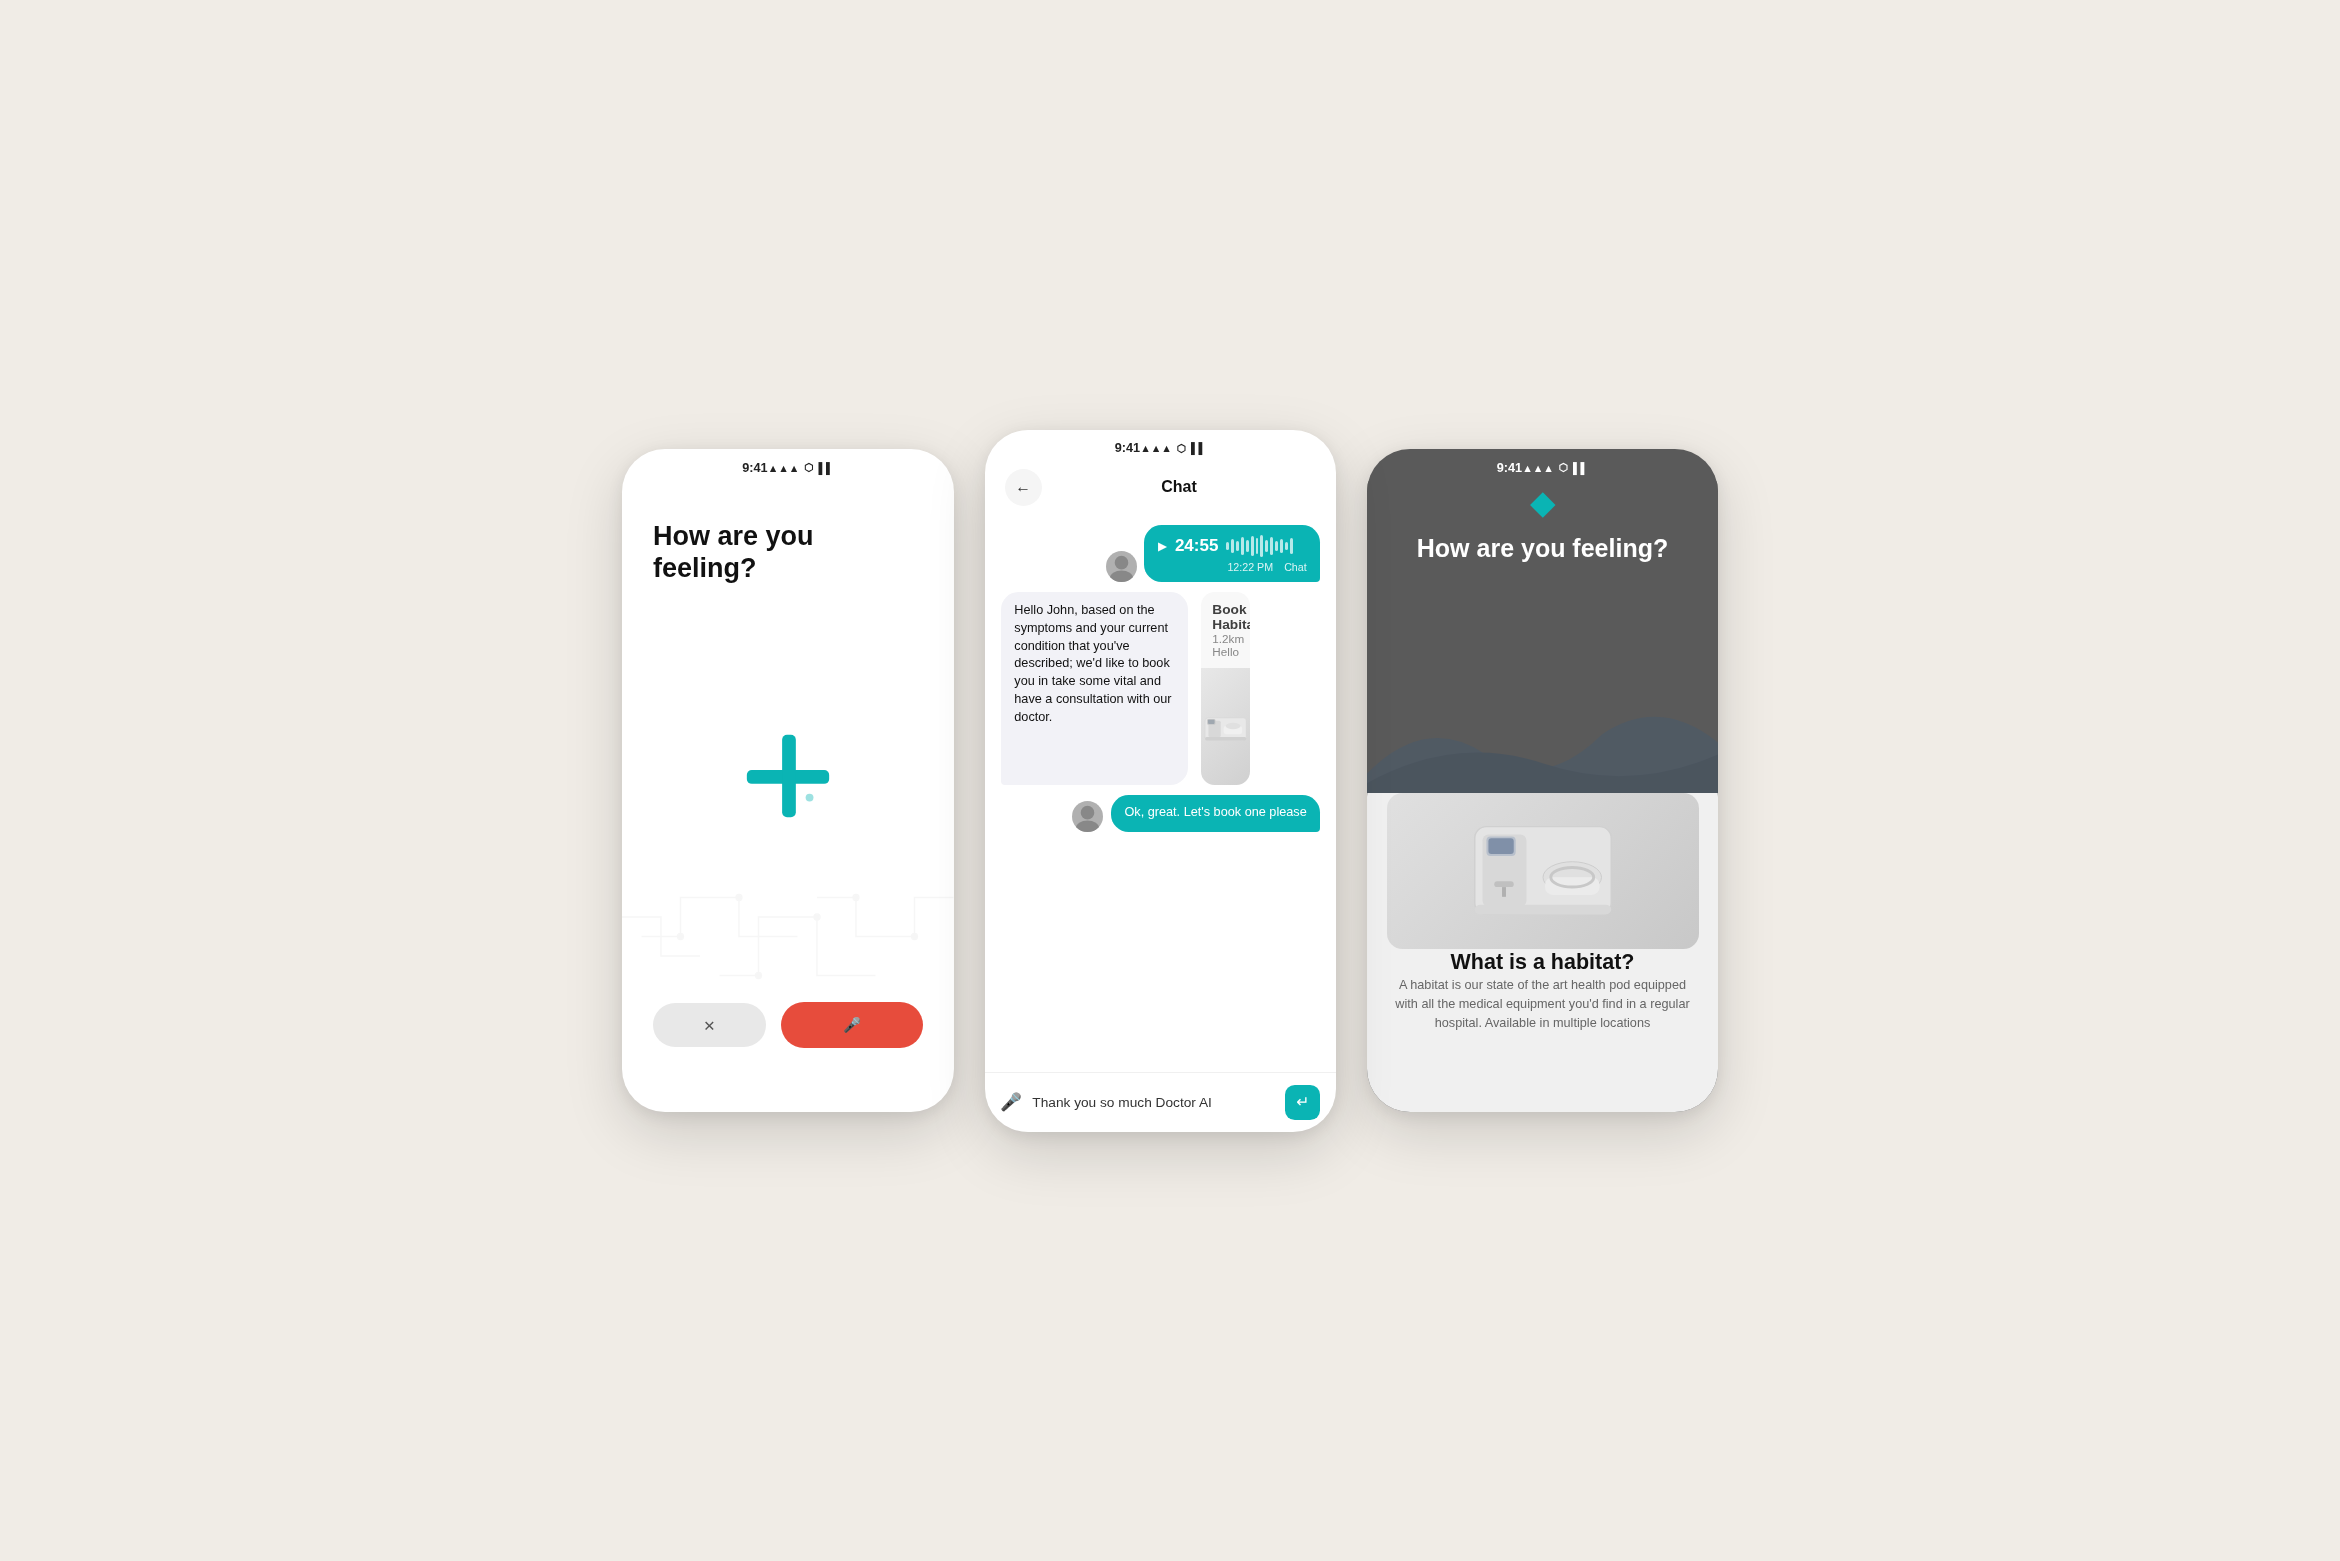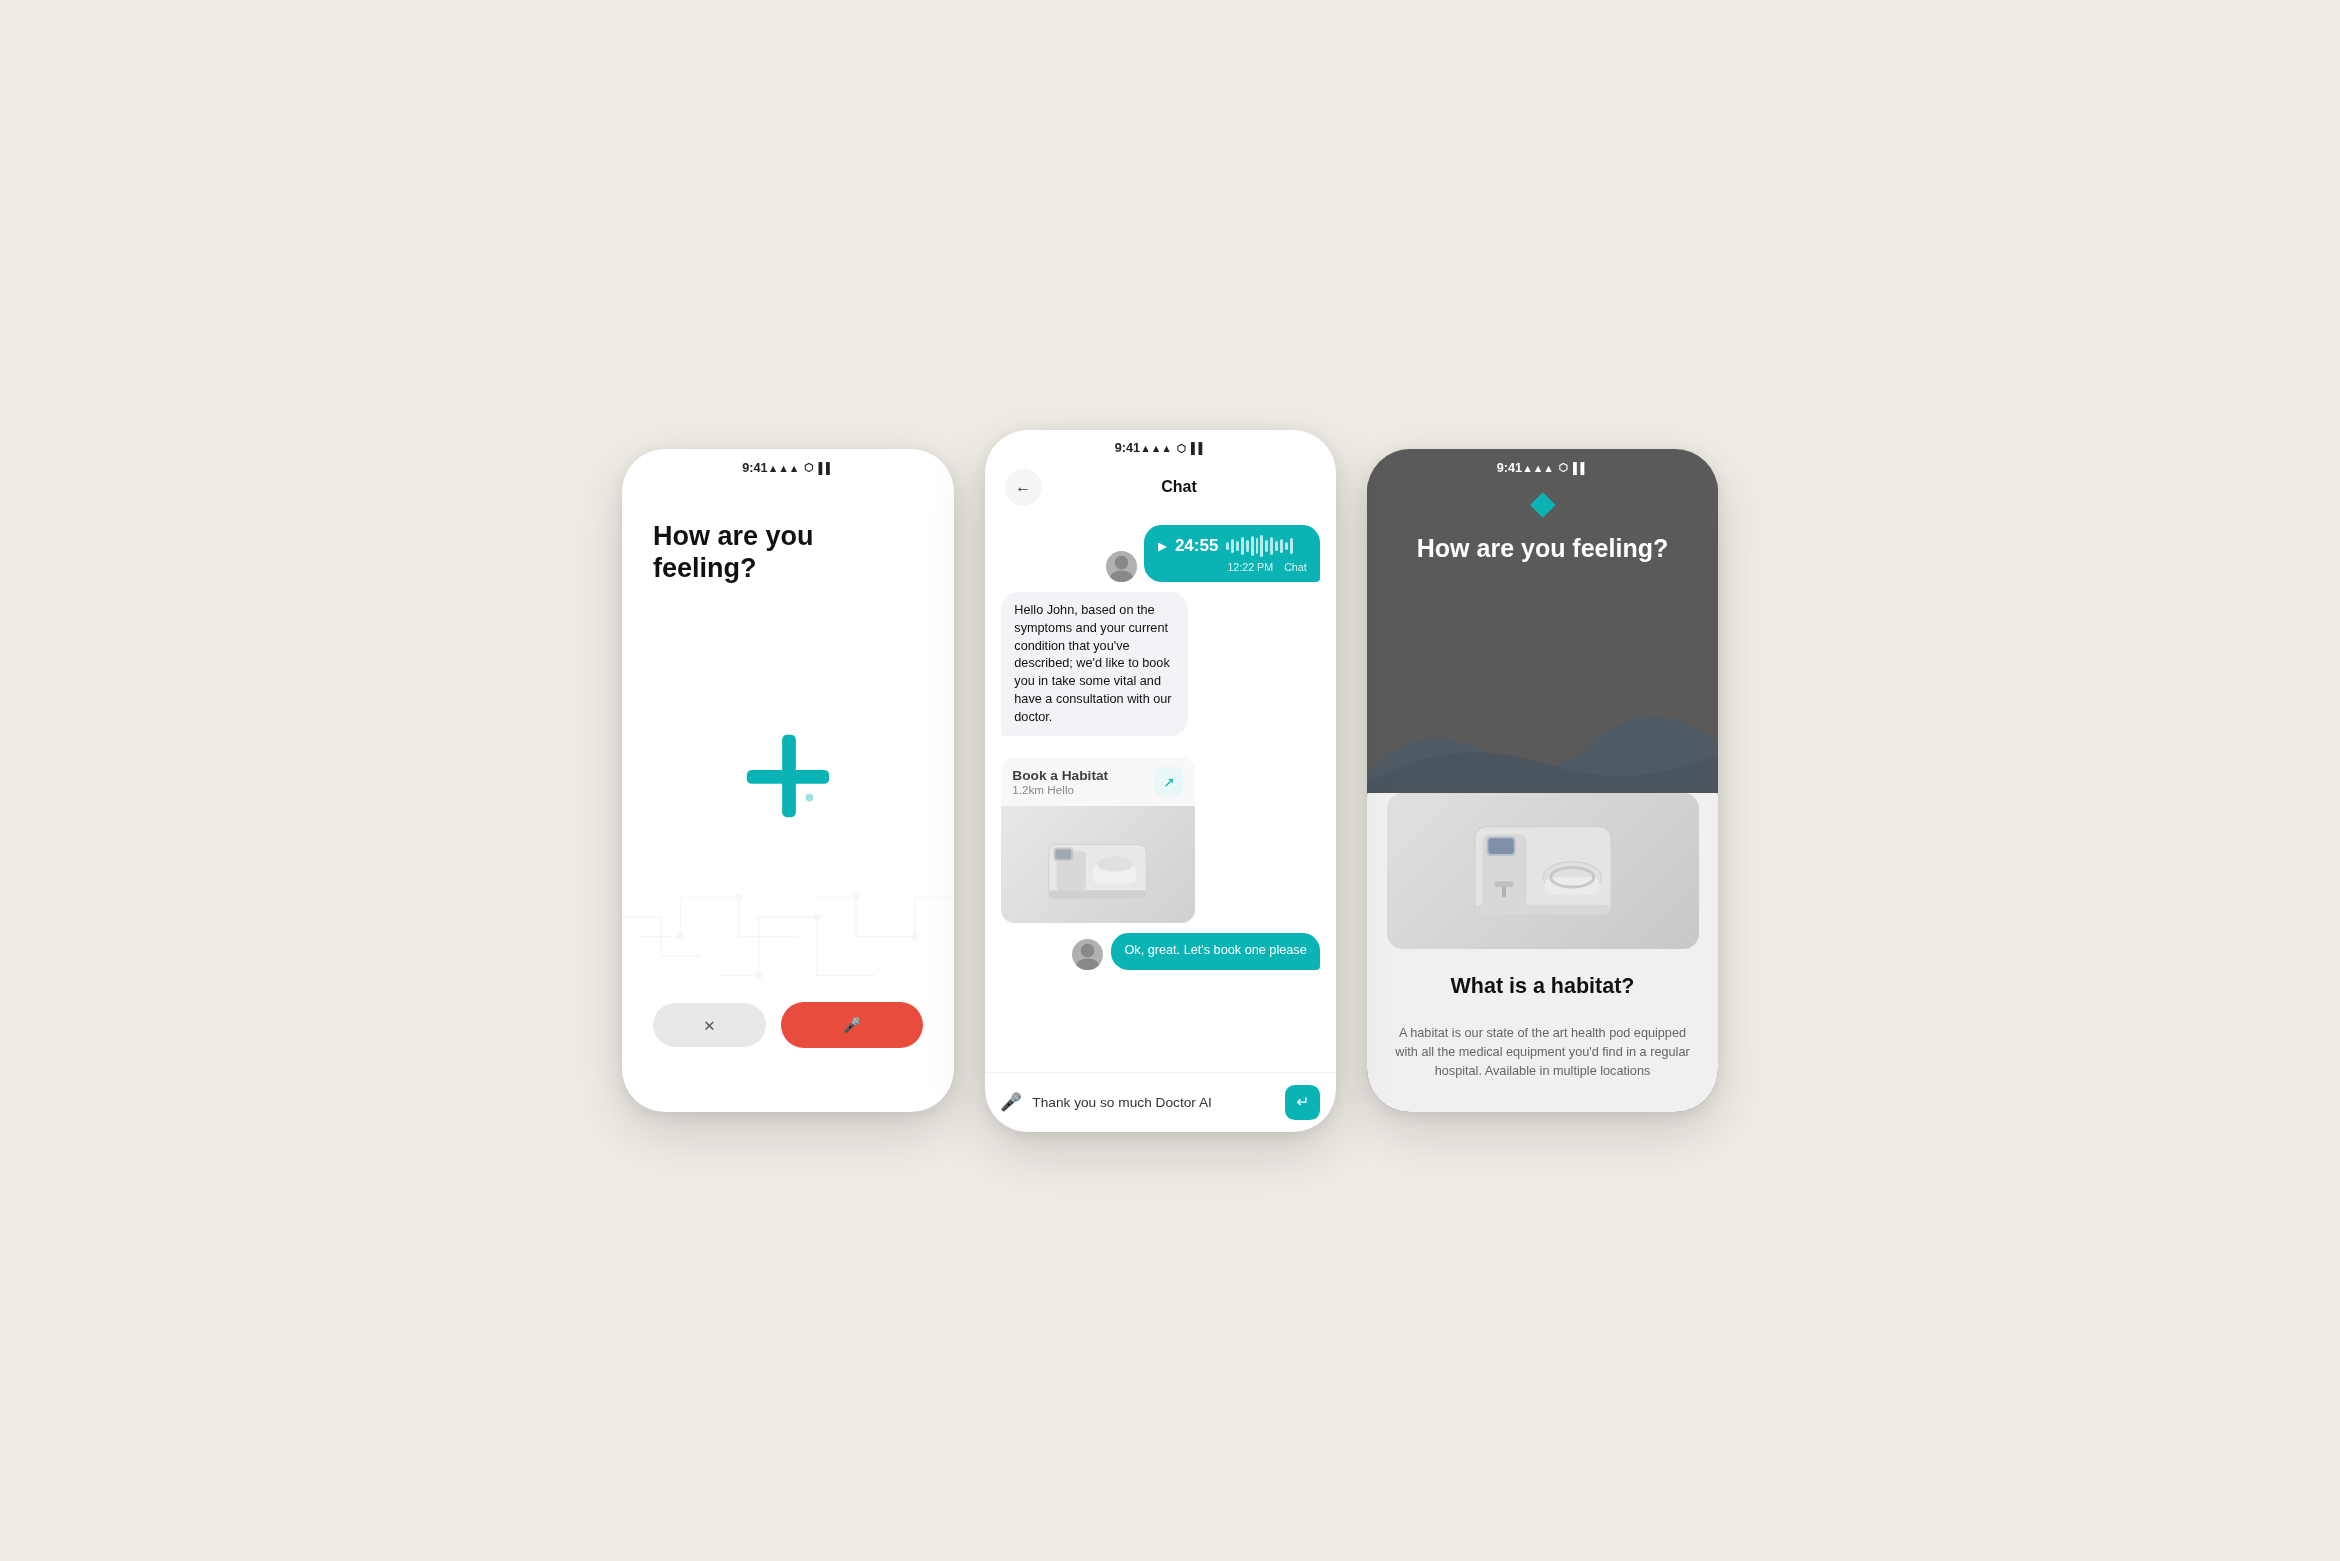--- a/index.html
+++ b/index.html
@@ -460,21 +460,21 @@
         </div>
         <div class="avatar" style="background:#b0b0b0;">
           <svg width="31" height="31" viewBox="0 0 32 32">
               <circle cx="16" cy="12" r="7" fill="#888"></circle>
               <ellipse cx="16" cy="28" rx="12" ry="8" fill="#888"></ellipse>
             </svg>
         </div>
       </div>
 
       <div class="msg-row">
-        <div style="display:flex;flex-direction:column;gap:21px;max-width:78%;">
+        <div style="display:flex;flex-direction:row;gap:13px;max-width:78%;">
           <div class="bubble white">Hello John, based on the symptoms and your current condition that you've described; we'd like to book you in take some vital and have a consultation with our doctor.</div>
           <div class="habitat-card">
             <div class="habitat-card-header">
               <div>
                 <div class="habitat-title">Book a Habitat</div>
                 <div class="habitat-dist">1.2km Hello</div>
               </div>
               <div class="habitat-link">
                 <span>↗</span>
               </div>
@@ -534,21 +534,21 @@
     <div class="phone3-top">
       <div class="diamond-shape"></div>
       <h1 class="phone3-title">How are you feeling?</h1>
 
       <svg class="wave-bg" viewBox="0 0 360 100" preserveAspectRatio="none">
         <path d="M0,80 Q60,20 120,60 Q180,100 240,40 Q300,0 360,50 L360,100 L0,100 Z" fill="#3a5a7a"></path>
         <path d="M0,90 Q90,40 180,70 Q270,100 360,60 L360,100 L0,100 Z" fill="#2a4a6a"></path>
       </svg>
     </div>
 
-    <div class="phone3-bottom" style="background:#f0f0f0;flex:1;display:flex;flex-direction:column;gap:25px;padding:19.5px;">
+    <div class="phone3-bottom" style="background:#f0f0f0;flex:1;display:flex;flex-direction:column;gap:1px;padding:19.5px;">
 
       <div class="habitat-image-large">
         <svg width="156" height="127" viewBox="0 0 160 130">
 
           <rect x="10" y="20" width="140" height="90" rx="12" fill="#e4e4e4" stroke="#d0d0d0" stroke-width="1.5"></rect>
 
           <rect x="18" y="28" width="45" height="74" rx="6" fill="#d8d8d8"></rect>
 
           <rect x="22" y="30" width="30" height="20" rx="4" fill="#b8c0cc"></rect>
           <rect x="24" y="32" width="26" height="16" rx="3" fill="#8090a8"></rect>

